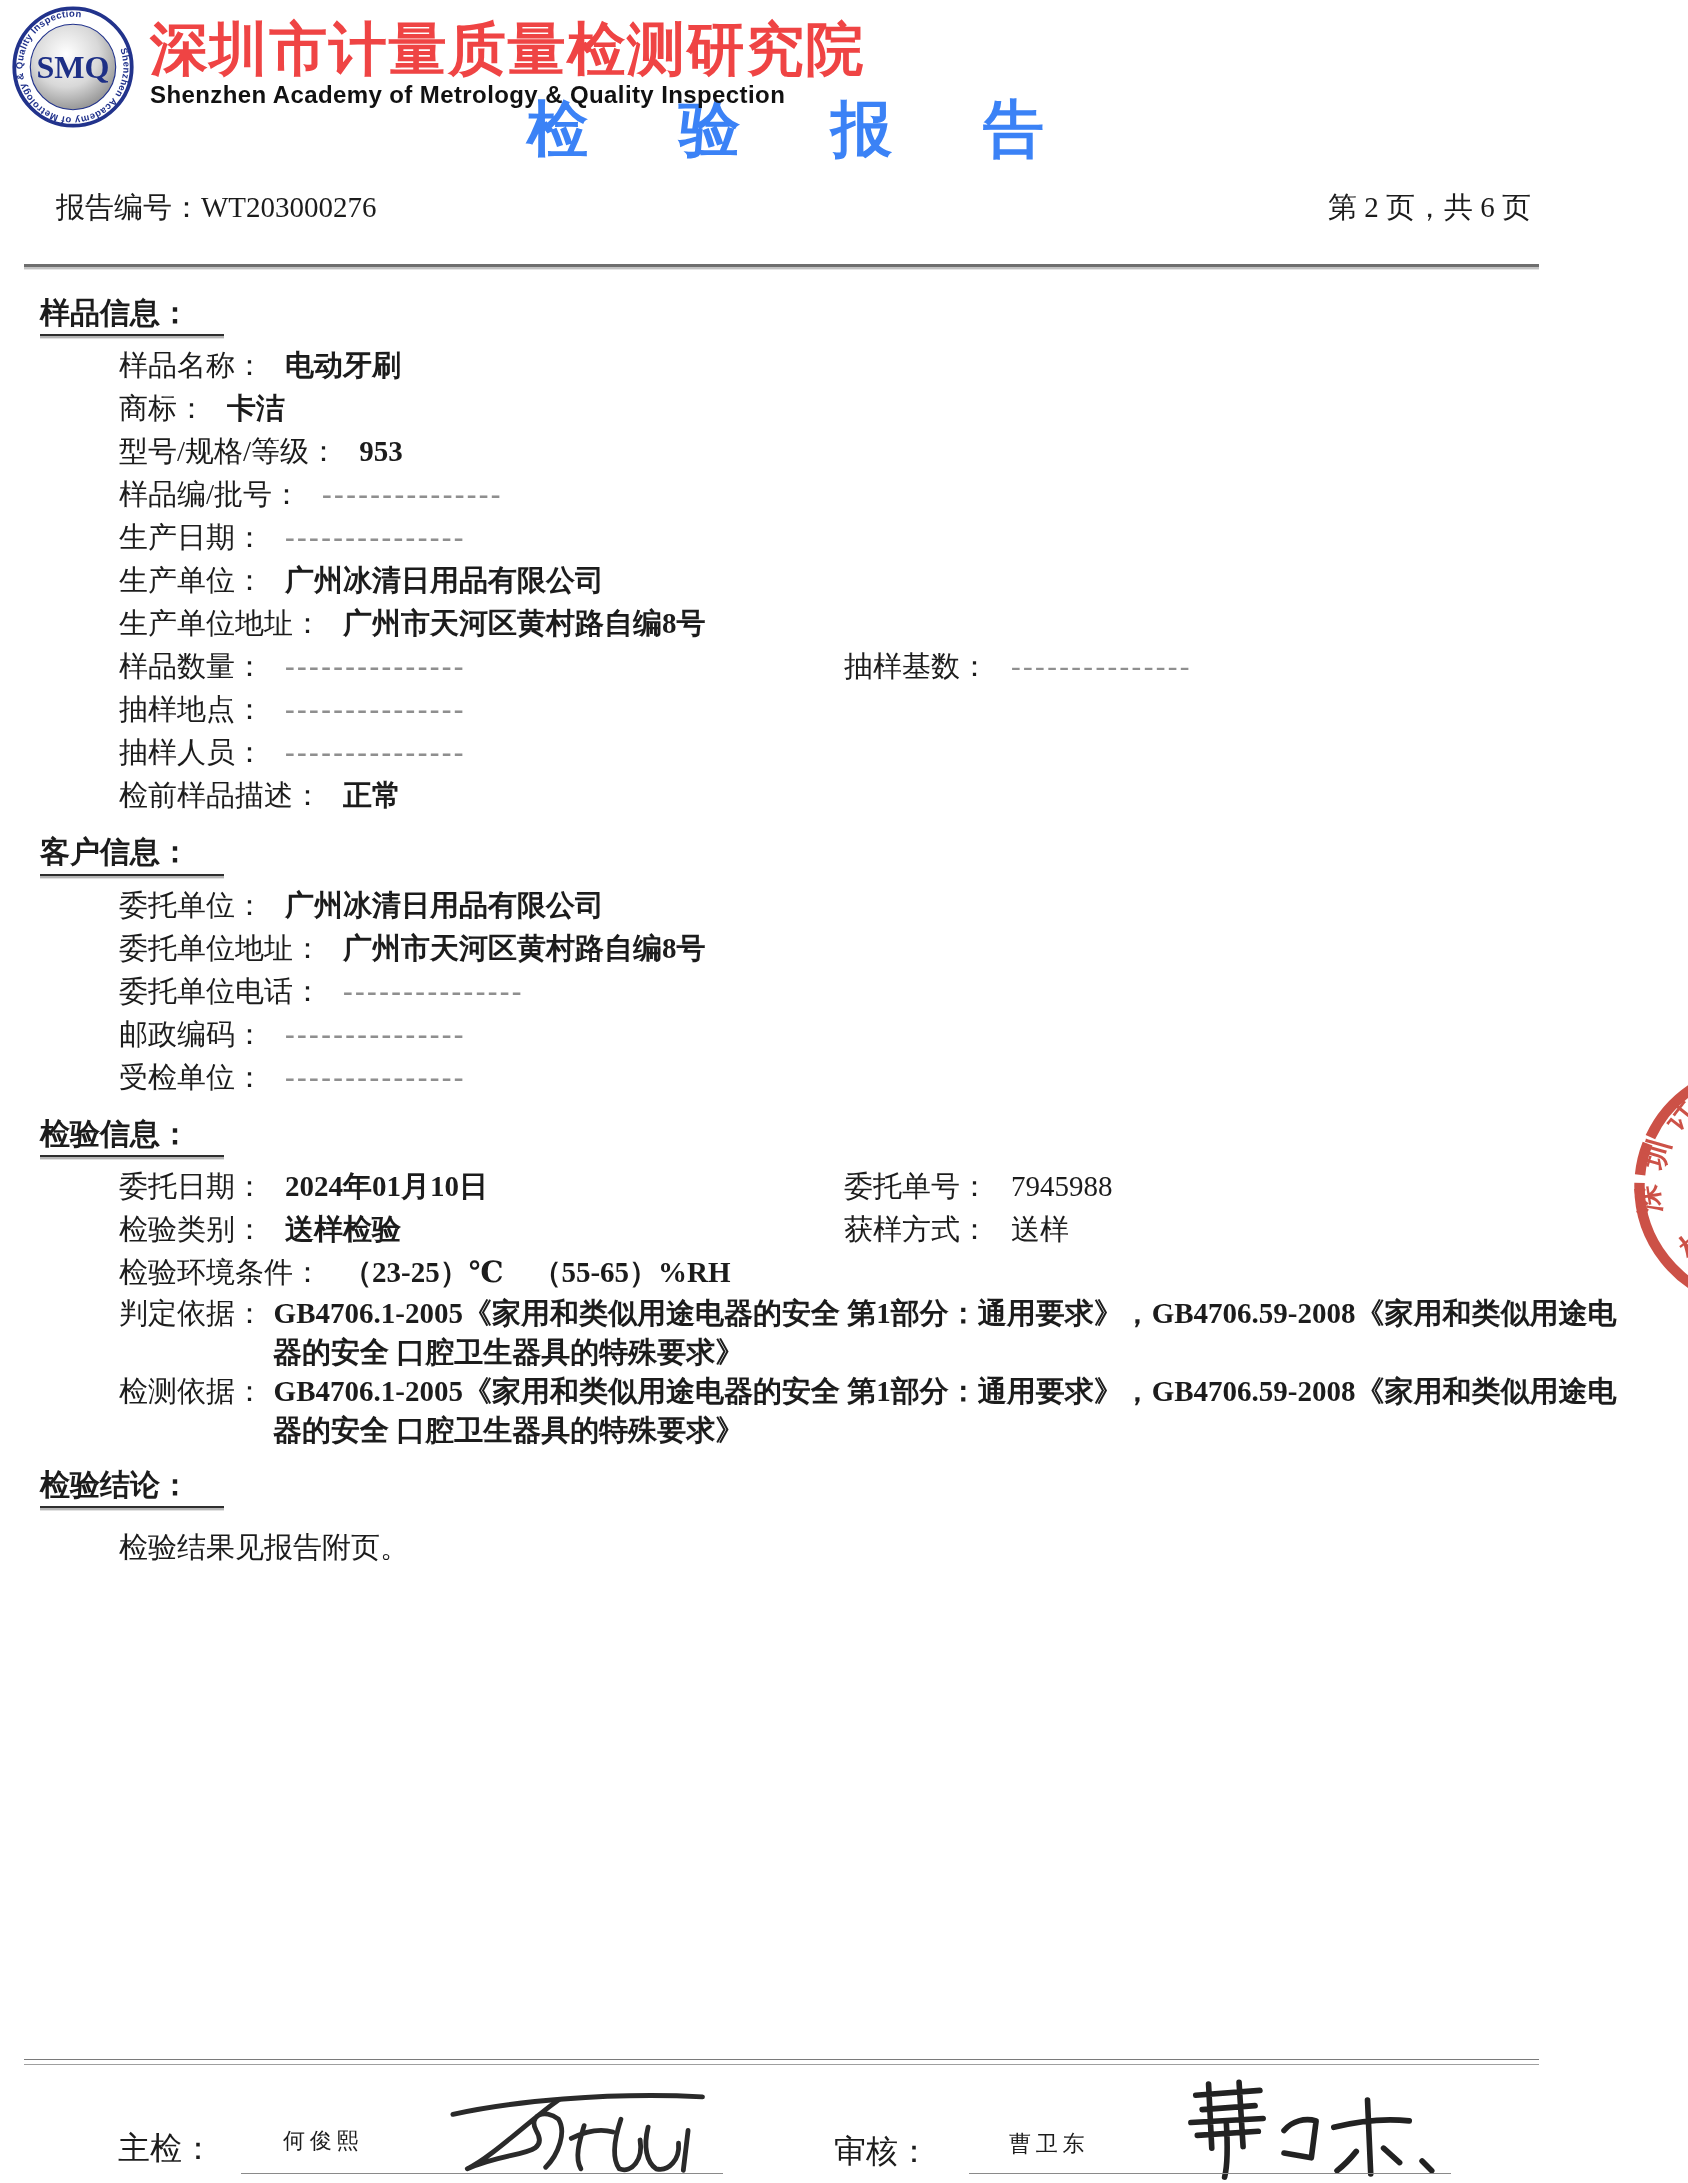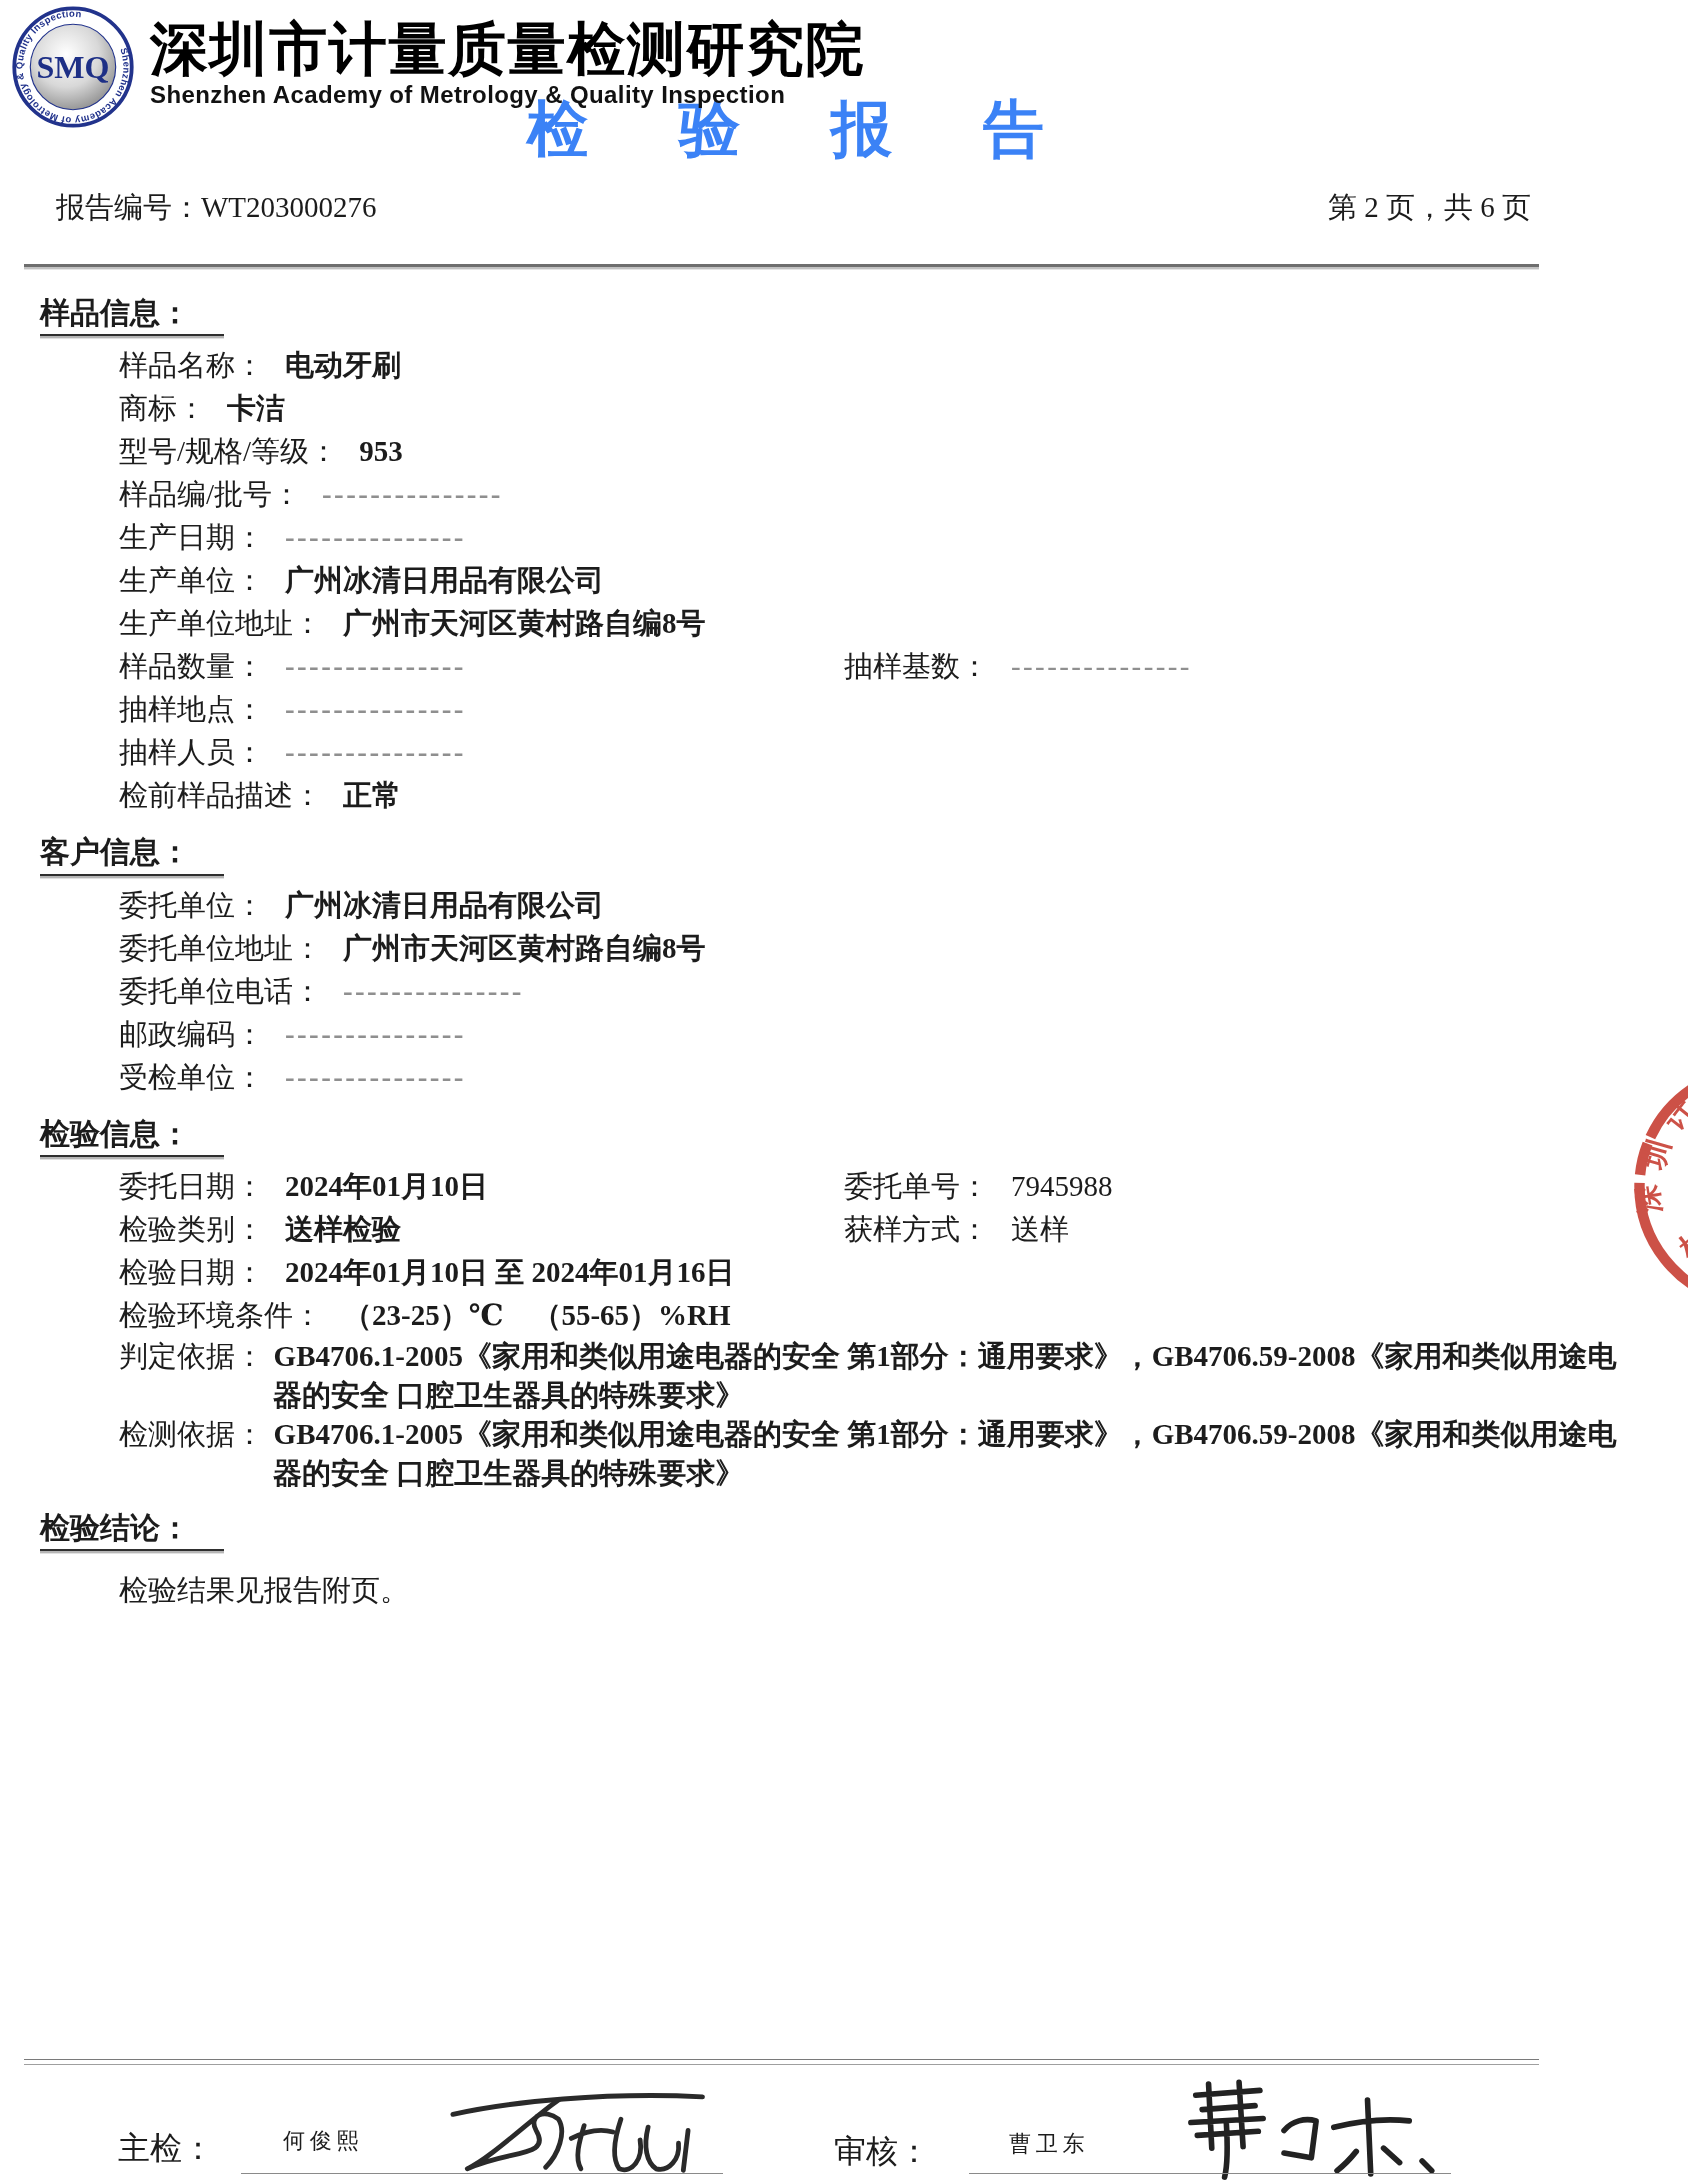--- a/index.html
+++ b/index.html
@@ -6,21 +6,21 @@
   .page {
     position:relative; width:1688px; height:2183px;
     background:#ffffff; overflow:hidden;
     font-family:"Liberation Serif","DejaVu Serif",serif;
     color:#1c1c1c;
   }
   
   .hdr { position:absolute; left:12px; top:6.4px; display:flex; align-items:flex-start; }
   .logo { width:122px; height:122px; flex:0 0 auto; }
   .org { margin-left:16px; padding-top:11.3px; font-family:"Liberation Sans","DejaVu Sans",sans-serif; }
-  .org-cn { font-size:58px; font-weight:bold; line-height:61px; letter-spacing:1.6px; color:#000000; }
+  .org-cn { font-size:58px; font-weight:bold; line-height:61px; letter-spacing:1.6px; color:#ef4444; }
   .org-en { font-size:24px; font-weight:bold; line-height:27px; margin-top:2.4px; letter-spacing:0.4px; color:#111; }
   
   .title {
     margin:95px 157px 0 40px; text-align:center;
     font-family:"Liberation Sans","DejaVu Sans",sans-serif;
     font-size:61px; font-weight:bold; line-height:68px;
     letter-spacing:37px; text-indent:37px; color:#3b82f6;
   }
   .meta-row {
     display:flex; justify-content:space-between;
@@ -160,23 +160,20 @@
       <span class="lbl">委托日期：</span><span class="val">2024年01月10日</span>
       <span class="c2lbl">委托单号：</span>
       <span class="c2val">7945988</span>
     </div>
     <div class="row">
       <span class="lbl">检验类别：</span><span class="val">送样检验</span>
       <span class="c2lbl">获样方式：</span>
       <span class="c2val">送样</span>
     </div>
     <div class="row">
-      <span class="lbl">检验日期：</span><span class="val">2024年01月10日 至 2024年01月16日</span>
-    </div>
-    <div class="row">
       <span class="lbl">检验环境条件：</span><span class="val">（23-25）℃　（55-65）%RH</span>
     </div>
     <div class="row wrap">
       <span class="lbl">判定依据：</span><span class="val">GB4706.1-2005《家用和类似用途电器的安全 第1部分：通用要求》，GB4706.59-2008《家用和类似用途电器的安全 口腔卫生器具的特殊要求》</span>
     </div>
     <div class="row wrap">
       <span class="lbl">检测依据：</span><span class="val">GB4706.1-2005《家用和类似用途电器的安全 第1部分：通用要求》，GB4706.59-2008《家用和类似用途电器的安全 口腔卫生器具的特殊要求》</span>
     </div>
 
     <div><span class="sec-head">检验结论：</span></div>

